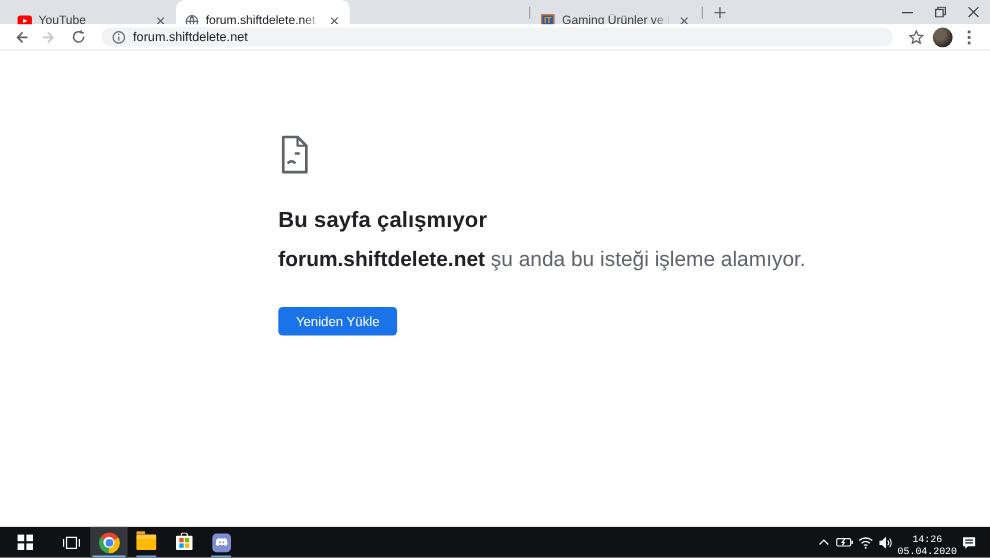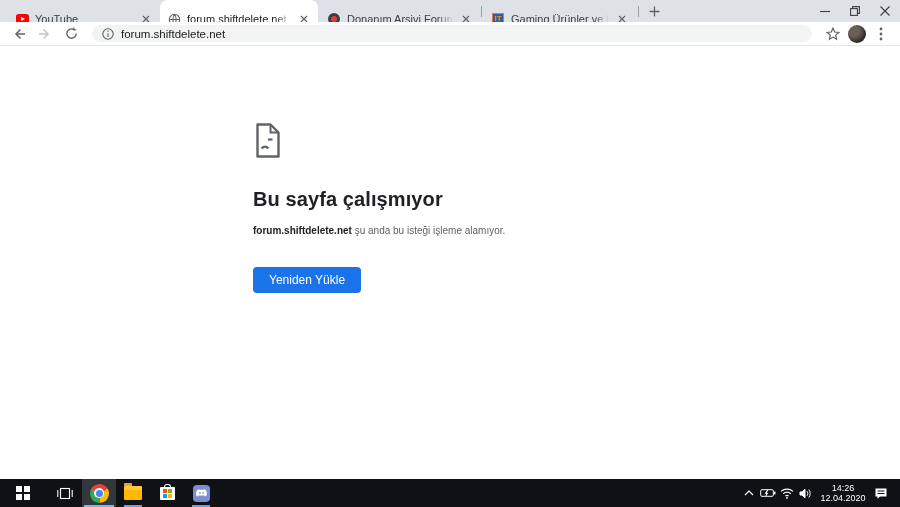--- a/index.html
+++ b/index.html
@@ -38,21 +38,21 @@
   .omnibox{flex:1;height:17px;background:#f1f3f4;border-radius:9px;display:flex;
            align-items:center;padding:0 10px;gap:7px;margin:0 6px;}
   .omnibox-url{font-size:11.5px;color:#202124;}
   .avatar{width:18px;height:18px;border-radius:50%;
           background:radial-gradient(circle at 35% 35%, #6b5e52 0 30%, #2e2a26 70%);flex:0 0 auto;}
 
   
   .content{position:absolute;top:47px;left:0;right:0;bottom:28px;background:#fff;padding-left:24px;}
   .error-block{position:absolute;left:253px;top:75px;}
   .err-title{margin:25px 0 0 0;font-size:20px;font-weight:600;color:#202124;letter-spacing:.1px;}
-  .err-msg{margin:14px 0 0 0;font-size:10px;color:#5f6368;}
+  .err-msg{margin:14px 0 0 0;font-size:19px;color:#5f6368;}
   .err-msg b{color:#202124;}
   .err-code{margin:17px 0 0 0;font-size:10px;color:#9aa0a6;}
   .reload-btn{margin-top:31px;display:inline-block;background:#1a73e8;color:#fff;border:none;
               font-family:inherit;font-size:12px;font-weight:500;padding:6px 16px;border-radius:4px;cursor:pointer;}
 
   
   .taskbar{position:absolute;left:0;right:0;bottom:0;height:28px;background:#101114;
            display:flex;align-items:stretch;color:#fff;}
   .start-btn{width:46px;display:flex;align-items:center;justify-content:center;flex:0 0 auto;}
   .win-logo{display:grid;grid-template-columns:6px 6px;grid-template-rows:6px 6px;gap:1.5px;}
@@ -80,21 +80,21 @@
      display:flex;align-items:center;justify-content:center;}
   .store-icon::before{content:"";position:absolute;top:-3px;left:4px;width:5px;height:3px;
      border:1px solid #fff;border-bottom:none;border-radius:3px 3px 0 0;}
   .ms-grid{display:grid;grid-template-columns:4px 4px;grid-template-rows:4px 4px;gap:1px;}
   .ms-grid i:nth-child(1){background:#f25022;}
   .ms-grid i:nth-child(2){background:#7fba00;}
   .ms-grid i:nth-child(3){background:#00a4ef;}
   .ms-grid i:nth-child(4){background:#ffb900;}
   .discord-icon{width:17px;height:17px;border-radius:4px;background:#7d8fd0;
      display:flex;align-items:center;justify-content:center;}
-  .tray{margin-left:auto;display:flex;align-items:center;flex:0 0 auto;}
+  .tray{margin-left:auto;display:flex;align-items:flex-end;flex:0 0 auto;font-family:Liberation Mono, monospace;}
   .tray-icon{width:19px;height:28px;display:flex;align-items:center;justify-content:center;flex:0 0 auto;}
   .clock{width:56px;text-align:center;font-size:9px;line-height:10.5px;color:#fff;flex:0 0 auto;}
   .show-desktop{width:5px;border-left:1px solid rgba(255,255,255,.3);margin-left:4px;flex:0 0 auto;}
 </style>
 </head>
 <body>
 
 <div class="screen">
 
   <div class="tabstrip">
@@ -119,31 +119,20 @@
         </svg>
       </span>
       <span class="tab-label">forum.shiftdelete.net</span>
       <span class="tab-close">
         <svg width="8" height="8" viewBox="0 0 8 8">
             <path d="M1 1 L7 7 M7 1 L1 7" stroke="#5f6368" stroke-width="1.2"></path>
           </svg>
       </span>
     </div>
 
-    <div class="tab" style="left:320px;width:160px;">
-      <span class="favicon">
-          <span class="target-icon"></span>
-        </span>
-      <span class="tab-label">Donanım Arşivi Forum</span>
-      <span class="tab-close">
-        <svg width="8" height="8" viewBox="0 0 8 8">
-            <path d="M1 1 L7 7 M7 1 L1 7" stroke="#5f6368" stroke-width="1.2"></path>
-          </svg>
-      </span>
-    </div>
 
     <span class="tab-sep" style="left:481px;"></span>
 
     <div class="tab" style="left:484px;width:152px;">
       <span class="favicon">
         <span class="it-icon">IT</span>
       </span>
       <span class="tab-label">Gaming Ürünler ve Bilgisayar Bile</span>
       <span class="tab-close">
         <svg width="8" height="8" viewBox="0 0 8 8">
@@ -307,21 +296,21 @@
       </div>
       <div class="tray-icon">
         <svg width="13" height="11" viewBox="0 0 13 11" fill="none" stroke="#fff" stroke-width="1">
           <path d="M1 4 H3 L6 1.2 V9.8 L3 7 H1 Z" fill="#fff"></path>
           <path d="M8 3.2 C9 4.4 9 6.6 8 7.8"></path>
           <path d="M9.8 1.6 C11.6 3.6 11.6 7.4 9.8 9.4"></path>
         </svg>
       </div>
       <div class="clock">
         <div>14:26</div>
-        <div>12.04.2020</div>
+        <div>05.04.2020</div>
       </div>
       <div class="tray-icon">
         <svg width="14" height="13" viewBox="0 0 14 13" fill="none" stroke="#fff" stroke-width="1.1">
           <path d="M1.5 1.5 H12.5 V9.5 H6 L3.5 11.8 V9.5 H1.5 Z" fill="#fff" stroke="none"></path>
           <path d="M3.5 4 H10.5 M3.5 6.5 H10.5" stroke="#101114"></path>
         </svg>
       </div>
       <div class="show-desktop"></div>
     </div>
   </div>

